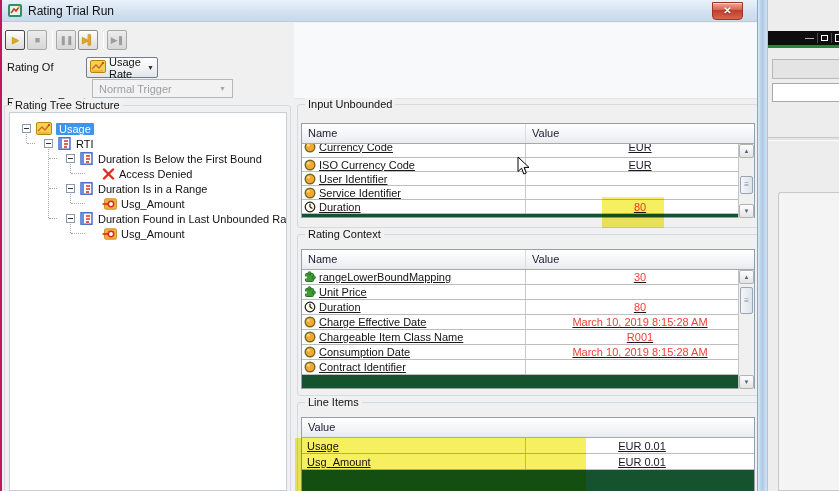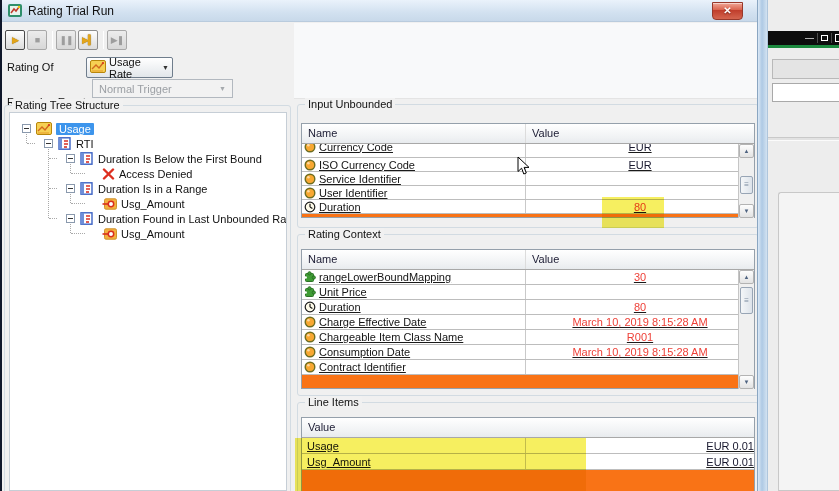--- a/index.html
+++ b/index.html
@@ -1,20 +1,20 @@
 <!DOCTYPE html>
 <html><head>
 <meta charset="utf-8">
 <style>
   html,body{margin:0;padding:0;background:#e8e8e8;}
   *{box-sizing:border-box;font-family:"Liberation Sans",sans-serif;}
   .screen{position:relative;width:839px;height:491px;overflow:hidden;background:#f0f0f0;font-size:11px;color:#1a1a1a;}
 
   
-  .dialog{position:absolute;left:0;top:0;width:757px;height:491px;background:#f0f0f0;border-left:2px solid #0f172a;}
+  .dialog{position:absolute;left:0;top:0;width:757px;height:491px;background:#f0f0f0;border-left:2px solid #be185d;}
   .aero-strip{position:absolute;left:757px;top:0;width:11px;height:491px;
     background:linear-gradient(90deg,#dce9f6,#aec9e4 40%,#cfe0f0 85%,#9fb8d2);border-left:1px solid #8aa6c2;}
   .titlebar{position:absolute;left:0;top:0;width:757px;height:22px;
     background:linear-gradient(180deg,#eaf2fb,#d2e1f0 60%,#c8d9ea);border-bottom:1px solid #b9cbdd;display:flex;align-items:center;}
   .app-icon{width:15px;height:15px;margin:0 5px 0 6px;display:inline-block;}
   .title{font-size:12px;color:#111;}
   .close-btn{position:absolute;right:16px;top:2px;width:31px;height:18px;border:1px solid #97382b;border-radius:0 0 4px 4px;
     background:linear-gradient(180deg,#f0a696,#d9604b 45%,#c03e2c 46%,#d4654f);display:flex;align-items:center;justify-content:center;
     box-shadow:inset 0 1px 0 rgba(255,255,255,.5);}
   .close-btn span{color:#fff;font-size:10px;font-weight:bold;text-shadow:0 1px 1px #7c251a;line-height:1;}
@@ -26,21 +26,21 @@
   .tb-btn{width:20px;height:20px;margin-right:2px;border:1px solid #8d8d8d;border-radius:2px;
     background:linear-gradient(180deg,#fefefe,#dcdcdc);display:flex;align-items:center;justify-content:center;}
   .tb-btn.first{border-color:#4a4a4a;}
   .tb-btn .g{font-size:9px;line-height:1;color:#e3a51a;text-shadow:0 0 1px #6b4b00;letter-spacing:-1px;}
   .tb-btn.disabled{background:linear-gradient(180deg,#ececec,#d7d7d7);border-color:#a8a8a8;}
   .tb-btn.disabled .g{color:#9d9d9d;text-shadow:none;}
   .tb-sep{width:1px;height:18px;background:#bdbdbd;margin:0 3px;border-right:1px solid #fff;}
 
   
   .flabel{position:absolute;left:5px;color:#111;}
-  .dropdown-btn{position:absolute;left:84px;top:57px;width:87px;height:21px;border:1px solid #6f7d8c;border-radius:2px;
+  .dropdown-btn{position:absolute;left:84px;top:57px;width:72px;height:21px;border:1px solid #6f7d8c;border-radius:2px;
     background:linear-gradient(180deg,#fff,#e2e6ea);display:flex;align-items:center;padding:0 3px;}
   .dropdown-btn .txt{margin-left:3px;color:#111;}
   .dropdown-btn .arrow{margin-left:5px;font-size:7px;color:#333;}
   .combobox{position:absolute;left:90px;top:79px;width:141px;height:19px;border:1px solid #b2b8bf;background:#f2f2f2;
     display:flex;align-items:center;justify-content:space-between;padding:0 6px;color:#9b9fa4;}
   .combobox .arrow{font-size:7px;color:#a5a9ad;}
 
   
   .groupbox{position:absolute;border:1px solid #d2dbe2;border-radius:3px;}
   .group-label{position:absolute;top:-7px;left:7px;background:#f1f1f1;padding:0 3px;color:#111;}
@@ -53,33 +53,33 @@
   .tree-area{position:absolute;left:4px;top:6px;width:278px;height:379px;background:#fff;border:1px solid #c6ced6;overflow:hidden;}
   .tnode{position:absolute;height:15px;display:flex;align-items:center;}
   .tnode .lbl{margin-left:4px;white-space:nowrap;color:#111;}
   .tnode .lbl.sel{background:#3d95ec;color:#fff;padding:0 3px;border-radius:1px;}
   .expander{position:absolute;width:9px;height:9px;background:#fff;border:1px solid #8a99ad;display:flex;align-items:center;justify-content:center;}
   .expander i{display:block;width:5px;height:1px;background:#333;}
   .guide{position:absolute;border-left:1px dotted #a9a9a9;width:0;}
   .hguide{position:absolute;border-top:1px dotted #a9a9a9;height:0;}
 
   
-  .table{position:absolute;background:#f97316;border:1px solid #95a0ab;}
+  .table{position:absolute;background:#14532d;border:1px solid #95a0ab;}
   .thead{display:flex;height:20px;background:linear-gradient(180deg,#ffffff,#f0f2f4 70%,#e8ebee);border-bottom:1px solid #a8a8a8;}
   .th{padding:3px 0 0 6px;color:#1b1b33;}
   .th.name{width:224px;border-right:1px solid #dcdcdc;}
   .th.val{flex:1;}
   .tbody{position:relative;overflow:hidden;text-decoration:underline;}
   .trow{display:flex;border-bottom:1px solid #bdbdbd;background:#fff;overflow:hidden;}
   .cell{display:flex;align-items:center;overflow:hidden;}
   .cell.name{width:224px;border-right:1px solid #c9c9c9;padding-left:2px;}
   .cell.name .nm{margin-left:3px;white-space:nowrap;color:#141414;}
   .cell.val{flex:1;justify-content:center;color:#18182e;}
   .cell.val.red{color:#ee4038;}
-  .cell.val.left{justify-content:flex-end;padding-left:4px;}
+  .cell.val.left{justify-content:center;padding-left:4px;}
   .clip-top .cell span, .clip-top .cell svg{position:relative;top:-4px;}
   .t-input{left:299px;top:123px;width:454px;height:95px;}
   .t-input .trow{height:14px;}
   .t-context{left:299px;top:249px;width:454px;height:140px;}
   .t-context .trow{height:15px;}
   .t-line{left:299px;top:417px;width:454px;height:74px;border-bottom:none;}
   .t-line .trow{height:16px;}
 
   
   .vscroll{position:absolute;right:0;width:16px;background:#f0f0f0;border-left:1px solid #c5c5c5;}
@@ -310,33 +310,33 @@
             <div class="cell val">
               <span>EUR</span>
             </div>
           </div>
           <div class="trow">
             <div class="cell name">
               <svg class="rowicon" width="12" height="12" viewBox="0 0 12 12">
                 <circle cx="6" cy="6" r="4.8" fill="#f8a832" stroke="#6d6d21" stroke-width="1.4"></circle>
                 <circle cx="4.4" cy="4.2" r="1.3" fill="#fdd9a0"></circle>
               </svg>
-              <span class="nm">Service Identifier</span>
+              <span class="nm">User Identifier</span>
             </div>
             <div class="cell val">
               <span></span>
             </div>
           </div>
           <div class="trow">
             <div class="cell name">
               <svg class="rowicon" width="12" height="12" viewBox="0 0 12 12">
                 <circle cx="6" cy="6" r="4.8" fill="#f8a832" stroke="#6d6d21" stroke-width="1.4"></circle>
                 <circle cx="4.4" cy="4.2" r="1.3" fill="#fdd9a0"></circle>
               </svg>
-              <span class="nm">User Identifier</span>
+              <span class="nm">Service Identifier</span>
             </div>
             <div class="cell val">
               <span></span>
             </div>
           </div>
           <div class="trow">
             <div class="cell name">
               <svg class="rowicon" width="12" height="12" viewBox="0 0 12 12">
                 <circle cx="6" cy="6" r="4.8" fill="#fefbe9" stroke="#1c1c1c" stroke-width="1.2"></circle>
                 <path d="M6 6 L6 2.8 M6 6 L8.4 7.6" stroke="#1c1c1c" stroke-width="1.2"></path>

